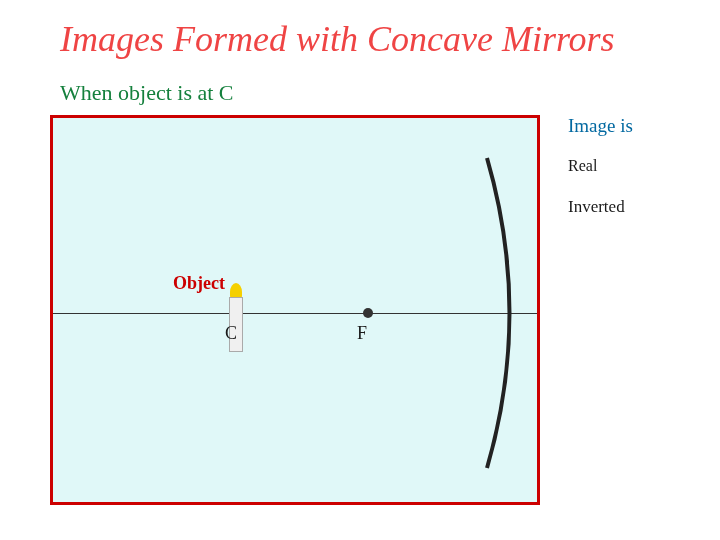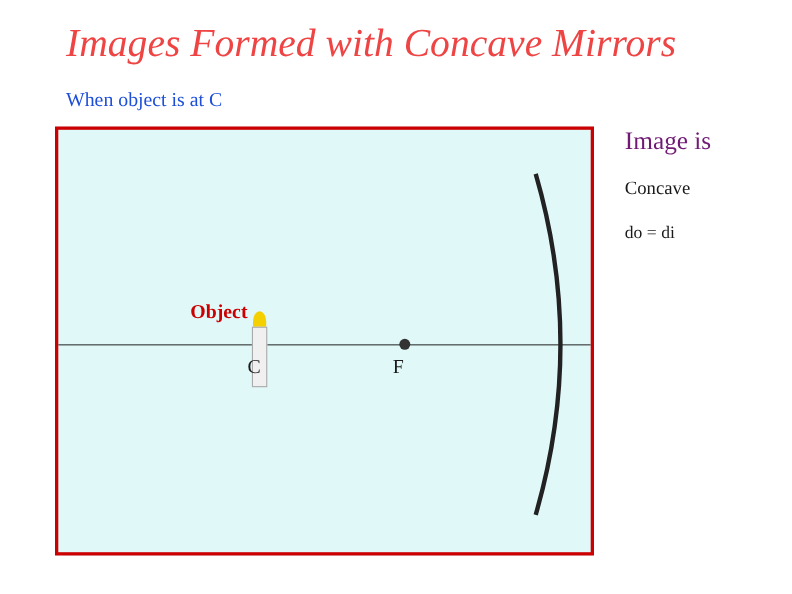--- a/index.html
+++ b/index.html
@@ -17,23 +17,23 @@
       font-size: 36px;
       font-weight: normal;
       font-style: italic;
       color: #ef4444;
       position: absolute;
       top: 18px;
       left: 60px;
     }
 
     .subtitle {
-      font-size: 18px;
+      font-size: 22px;
       font-weight: normal;
-      color: #1d4ed8;
+      color: #15803d;
       position: absolute;
       top: 80px;
       left: 60px;
     }
 
     .diagram-area {
       position: absolute;
       top: 115px;
       left: 50px;
       width: 490px;
@@ -132,22 +132,22 @@
 
     
     .image-info {
       position: absolute;
       top: 115px;
       left: 568px;
       width: 130px;
     }
 
     .image-is-label {
-      font-size: 23px;
-      color: #701a75;
+      font-size: 19px;
+      color: #0369a1;
       margin-bottom: 18px;
     }
 
     .image-property {
       font-size: 16px;
       color: #1a1a1a;
       margin-bottom: 18px;
       line-height: 1.4;
     }
 
@@ -185,20 +185,20 @@
   <div class="dot-f"></div>
 
   <div class="label-f">F</div>
 
 </div>
 
 <div class="image-info">
 
   <div class="image-is-label">Image is</div>
 
-
-  <div class="image-property highlighted">Concave</div>
-
-
-  <div class="image-property">do = di</div>
+  <div class="image-property">Real</div>
+
+  <div class="image-property highlighted">Inverted</div>
+
+
 
 
 </div>
 
 </body></html>

